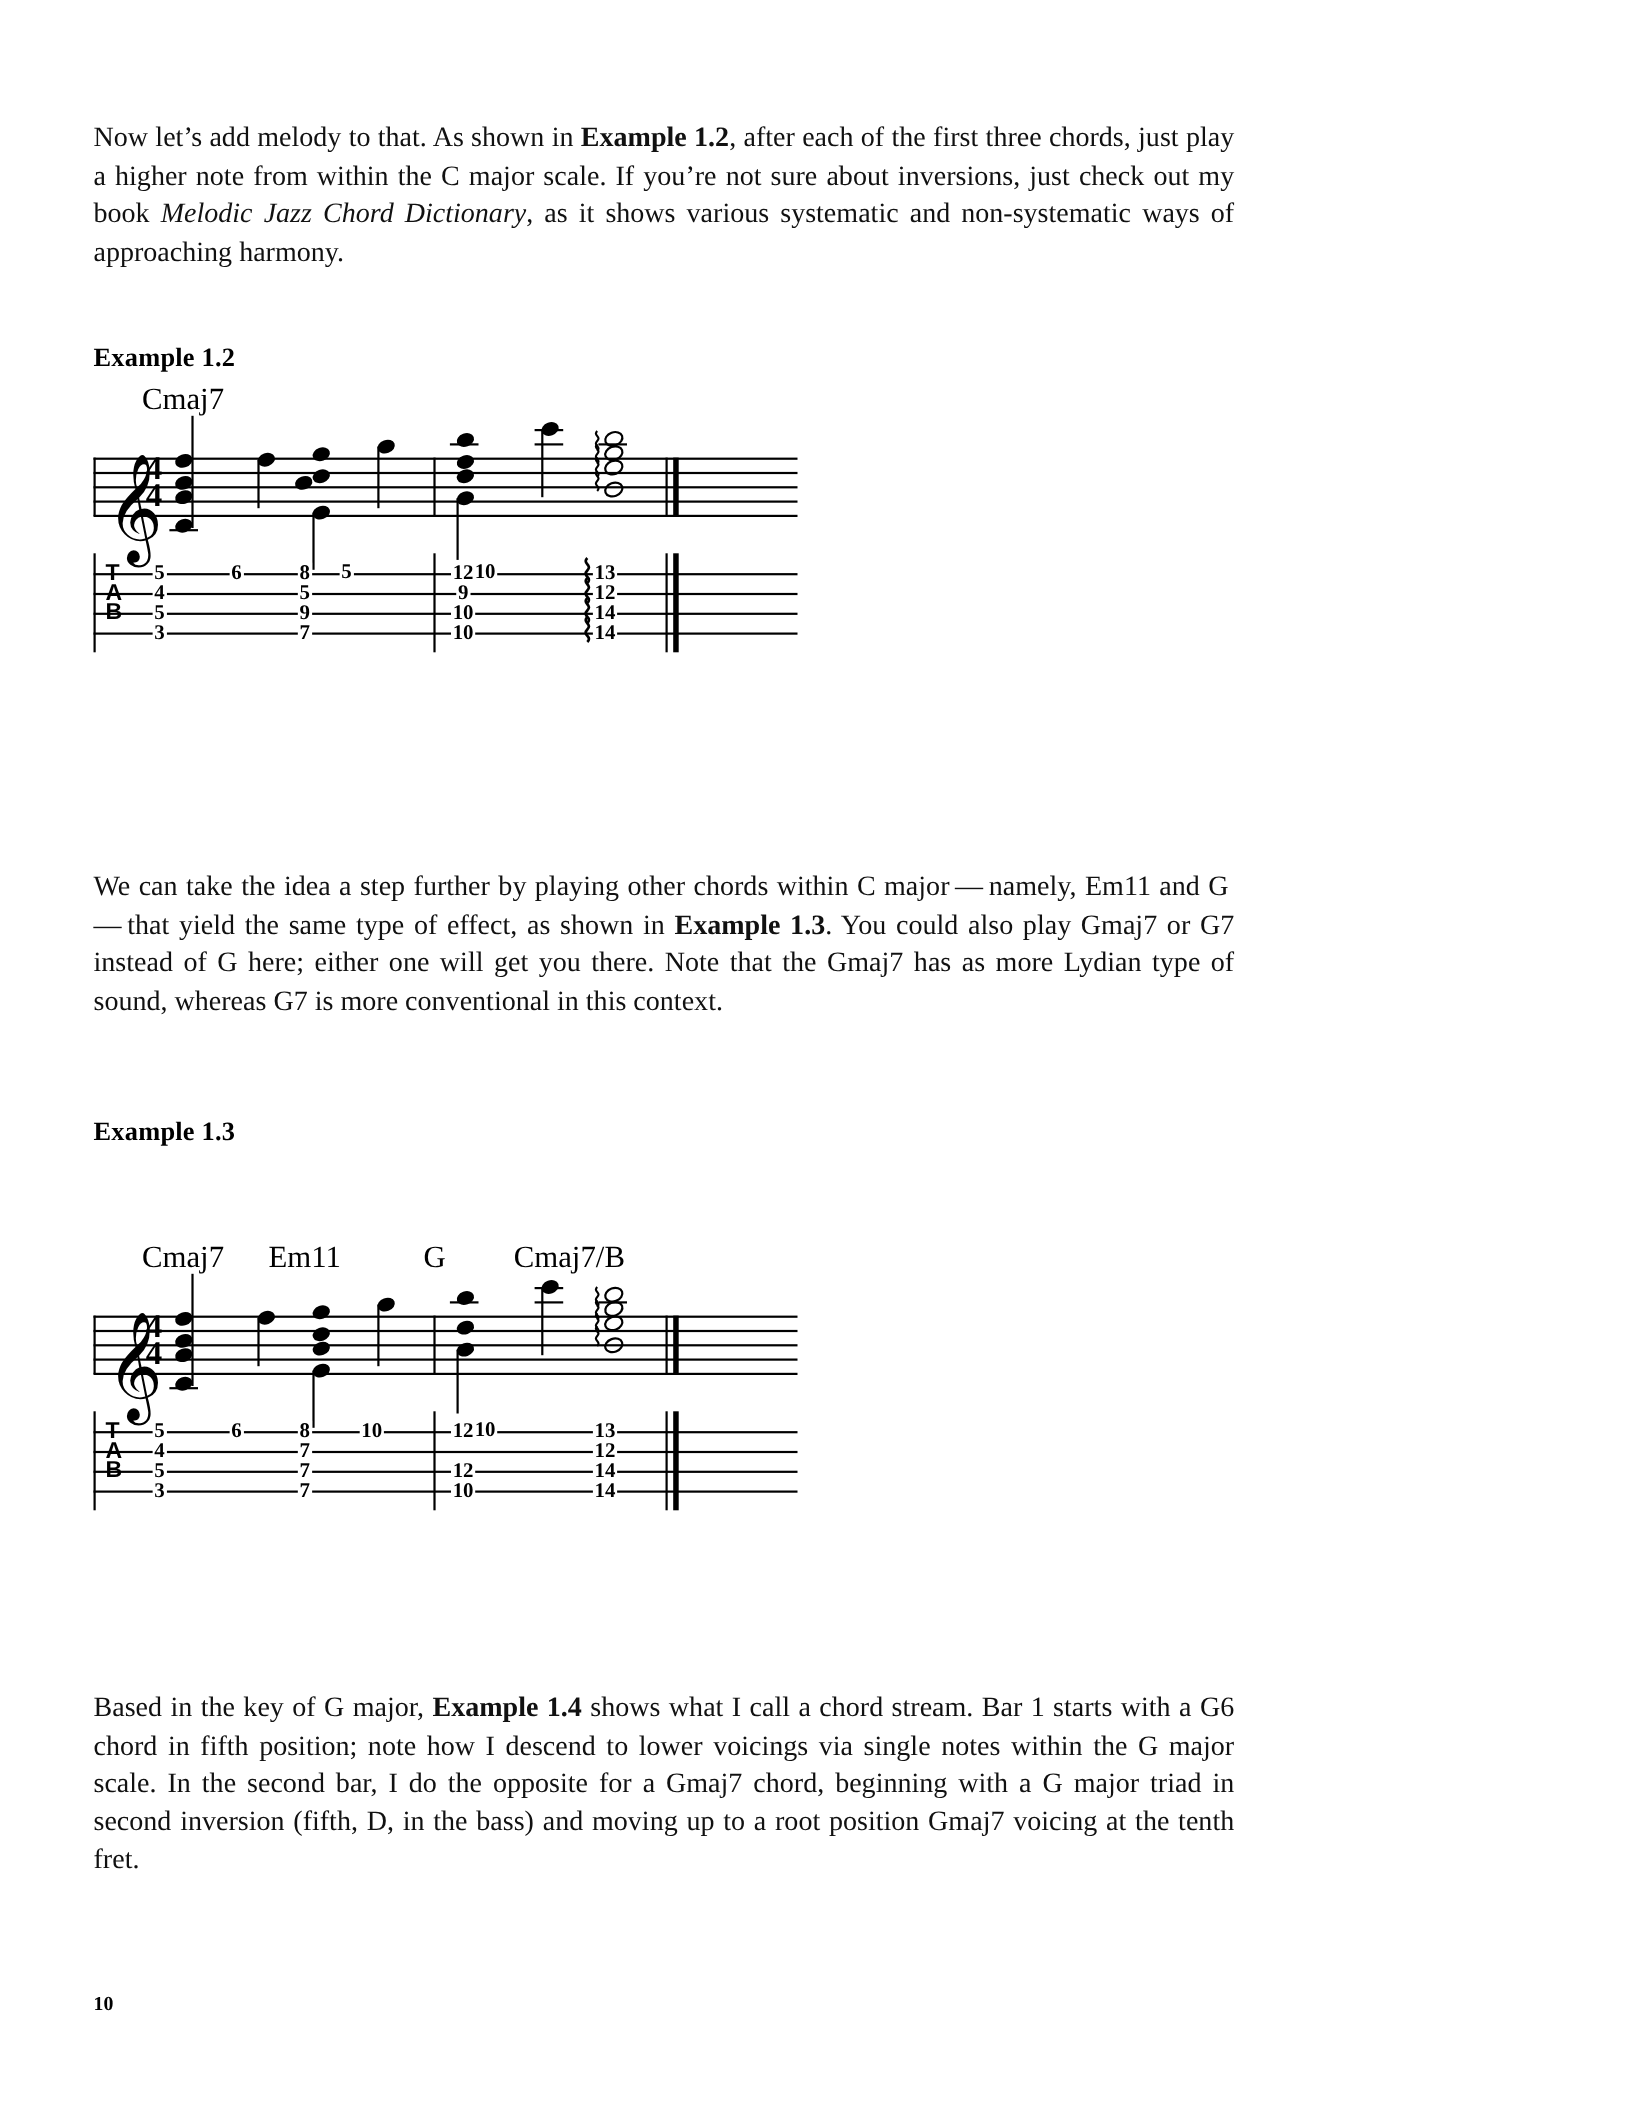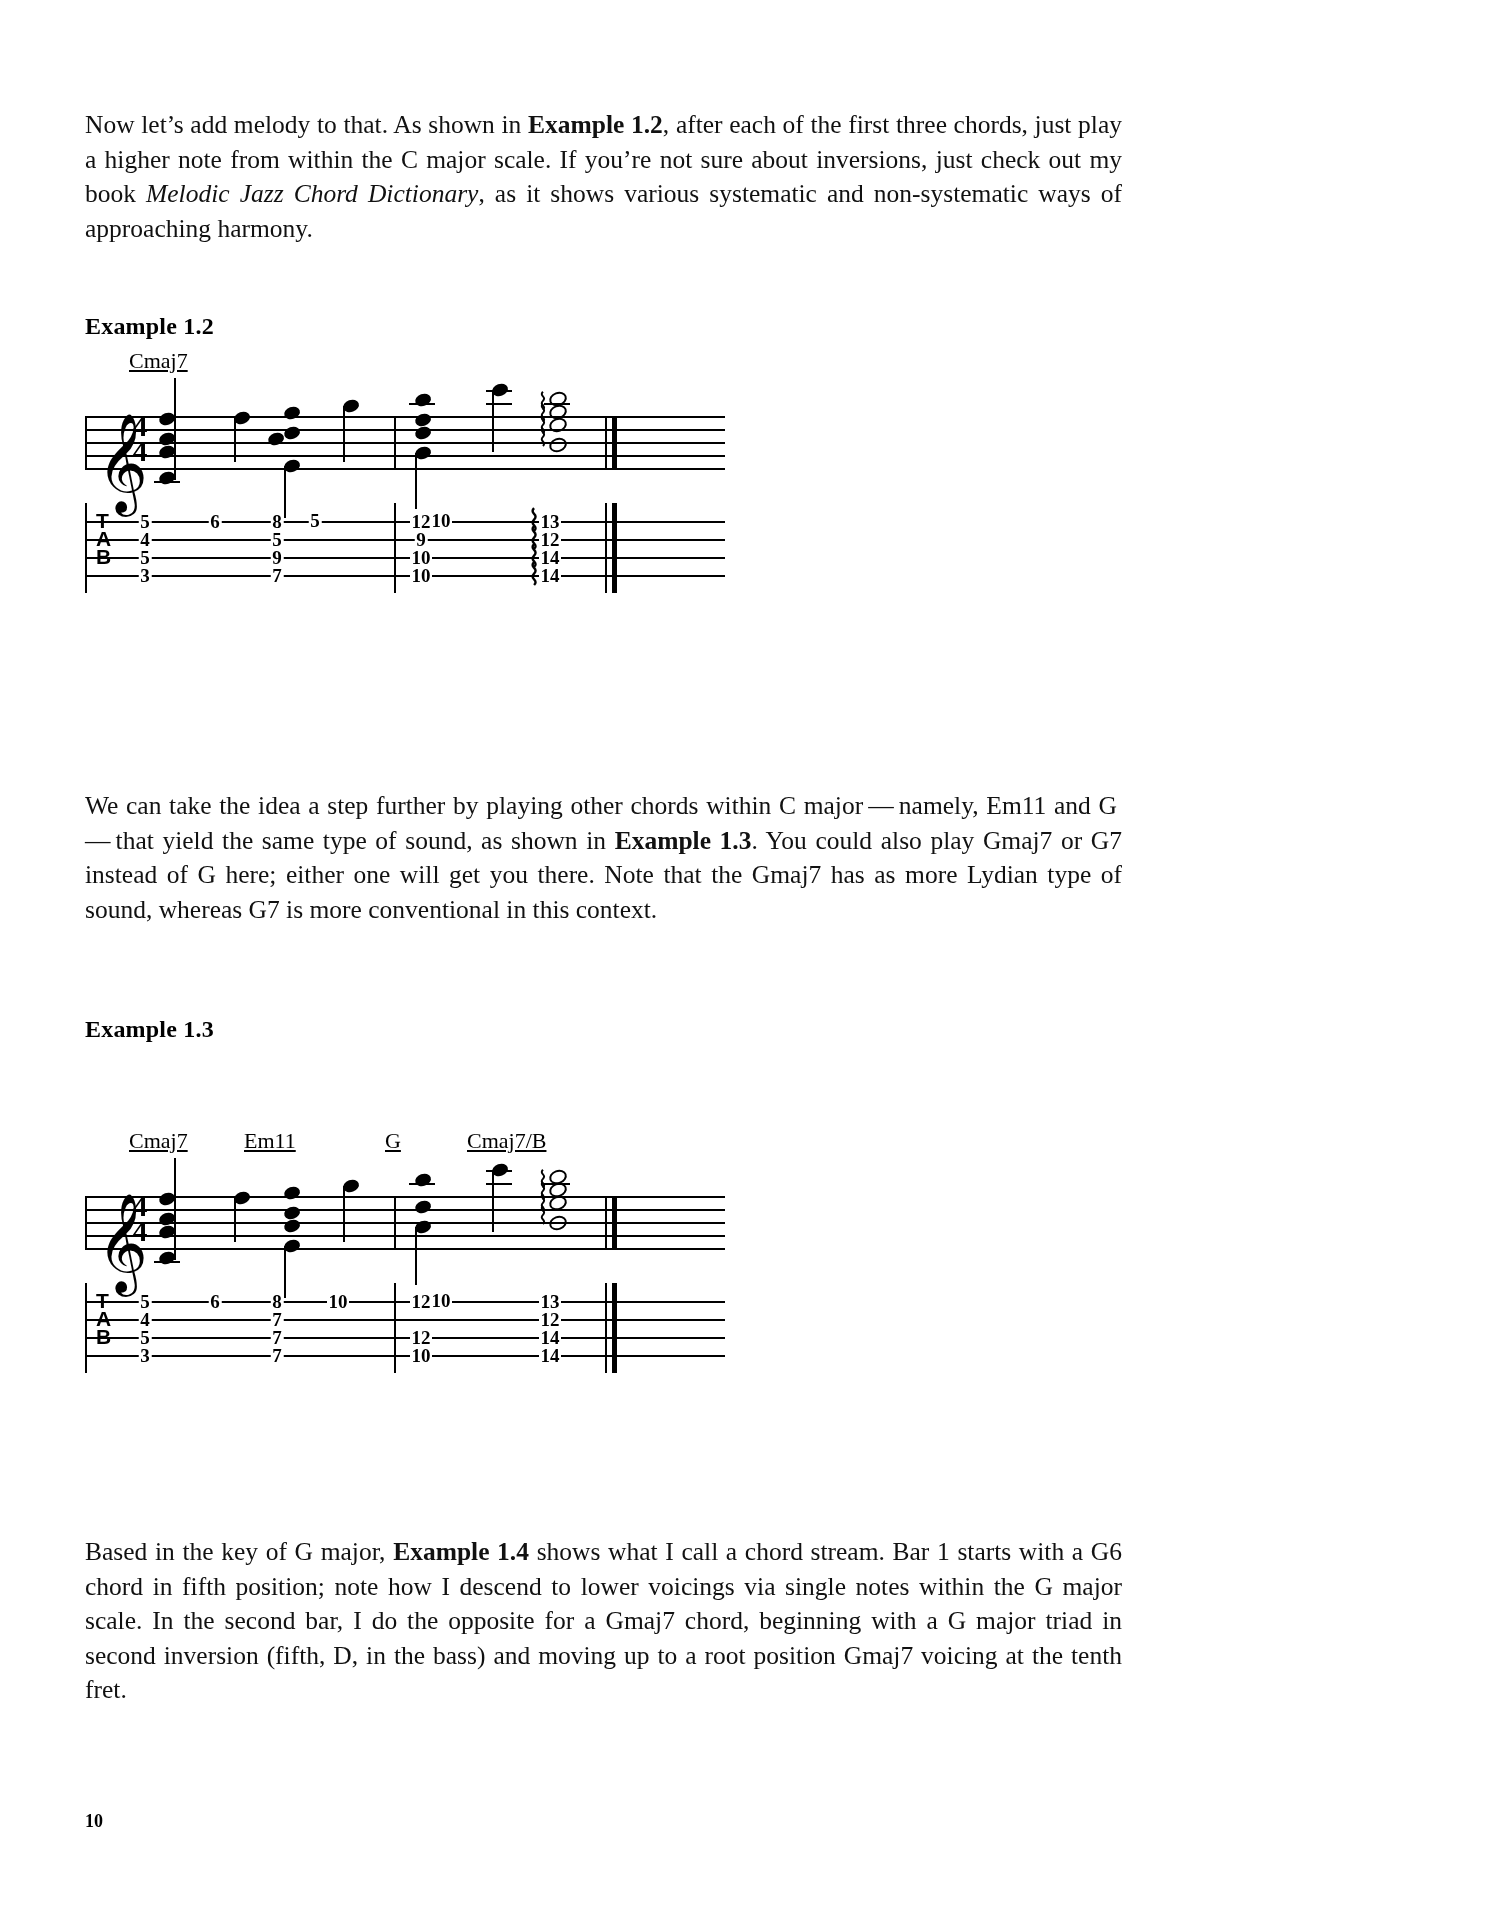--- a/index.html
+++ b/index.html
@@ -56,23 +56,22 @@
 
   .chordrow {
     position: absolute;
     left: 0; top: 0;
     width: 100%;
     height: 30px;
   }
   .chordsym {
     position: absolute;
     font-family: "Liberation Serif", "DejaVu Serif", serif;
-    font-size: 22px;
+    font-size: 28px;
     white-space: nowrap;
-    text-decoration: underline;
   }
 
   
   .staff {
     position: absolute;
     left: 0;
     width: 640px;
     height: 54px;
   }
   .staff .ln, .tab .ln {
@@ -286,21 +285,21 @@
       <span class="tabbrace" style="left:449px; top:36px;">⌇</span>
       <span class="tabbrace" style="left:449px; top:54px;">⌇</span>
       <span class="fret" style="left:465px; top:0px;">13</span>
       <span class="fret" style="left:465px; top:18px;">12</span>
       <span class="fret" style="left:465px; top:36px;">14</span>
       <span class="fret" style="left:465px; top:54px;">14</span>
     </div>
   </div>
 
   <div class="para" style="top:785px;">
-    <span>We can take the idea a step further by playing other chords within C major — namely, Em11 and G — that yield the same type of sound, as shown in </span><b>Example 1.3</b><span>. You could also play Gmaj7 or G7 instead of G here; either one will get you there. Note that the Gmaj7 has as more Lydian type of sound, whereas G7 is more conventional in this context.</span>
+    <span>We can take the idea a step further by playing other chords within C major — namely, Em11 and G — that yield the same type of effect, as shown in </span><b>Example 1.3</b><span>. You could also play Gmaj7 or G7 instead of G here; either one will get you there. Note that the Gmaj7 has as more Lydian type of sound, whereas G7 is more conventional in this context.</span>
   </div>
 
   <div class="ex-label" style="top:1012px;">Example 1.3</div>
 
   <div class="syswrap" style="left:85px; top:1192px; width:640px; height:200px;">
 
     <div class="chordrow" style="top:-68px;">
       <span class="chordsym" style="left:44px; top:0;">Cmaj7</span>
       <span class="chordsym" style="left:159px; top:0;">Em11</span>
       <span class="chordsym" style="left:300px; top:0;">G</span>

